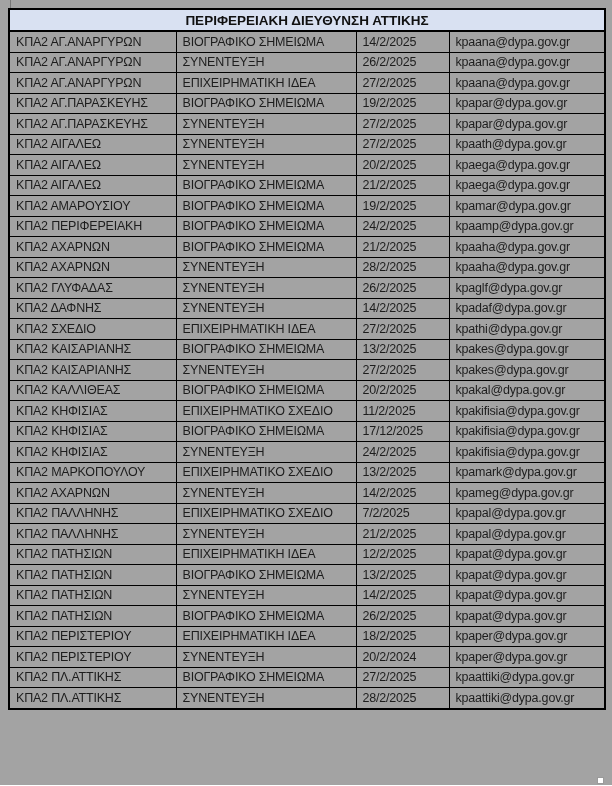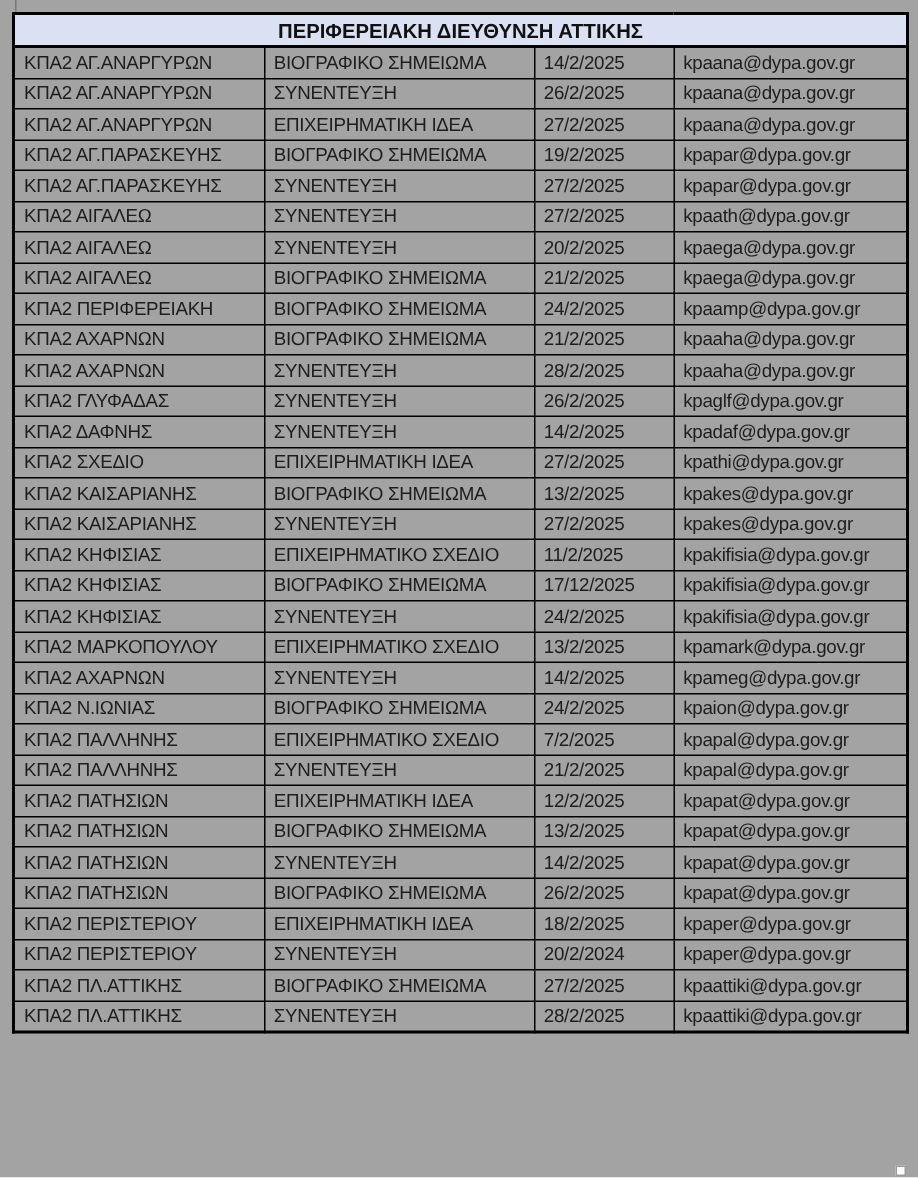--- a/index.html
+++ b/index.html
@@ -134,20 +134,26 @@
           <td class="col-date">20/2/2025</td>
           <td class="col-email">kpaega@dypa.gov.gr</td>
         </tr>
         <tr>
           <td class="col-office">ΚΠΑ2 ΑΙΓΑΛΕΩ</td>
           <td class="col-service">ΒΙΟΓΡΑΦΙΚΟ ΣΗΜΕΙΩΜΑ</td>
           <td class="col-date">21/2/2025</td>
           <td class="col-email">kpaega@dypa.gov.gr</td>
         </tr>
         <tr>
+          <td class="col-office">ΚΠΑ2 ΑΜΑΡΟΥΣΙΟΥ</td>
+          <td class="col-service">ΒΙΟΓΡΑΦΙΚΟ ΣΗΜΕΙΩΜΑ</td>
+          <td class="col-date">19/2/2025</td>
+          <td class="col-email">kpamar@dypa.gov.gr</td>
+        </tr>
+        <tr>
           <td class="col-office">ΚΠΑ2 ΠΕΡΙΦΕΡΕΙΑΚΗ</td>
           <td class="col-service">ΒΙΟΓΡΑΦΙΚΟ ΣΗΜΕΙΩΜΑ</td>
           <td class="col-date">24/2/2025</td>
           <td class="col-email">kpaamp@dypa.gov.gr</td>
         </tr>
         <tr>
           <td class="col-office">ΚΠΑ2 ΑΧΑΡΝΩΝ</td>
           <td class="col-service">ΒΙΟΓΡΑΦΙΚΟ ΣΗΜΕΙΩΜΑ</td>
           <td class="col-date">21/2/2025</td>
           <td class="col-email">kpaaha@dypa.gov.gr</td>
@@ -180,20 +186,26 @@
           <td class="col-office">ΚΠΑ2 ΚΑΙΣΑΡΙΑΝΗΣ</td>
           <td class="col-service">ΒΙΟΓΡΑΦΙΚΟ ΣΗΜΕΙΩΜΑ</td>
           <td class="col-date">13/2/2025</td>
           <td class="col-email">kpakes@dypa.gov.gr</td>
         </tr>
         <tr>
           <td class="col-office">ΚΠΑ2 ΚΑΙΣΑΡΙΑΝΗΣ</td>
           <td class="col-service">ΣΥΝΕΝΤΕΥΞΗ</td>
           <td class="col-date">27/2/2025</td>
           <td class="col-email">kpakes@dypa.gov.gr</td>
+        </tr>
+        <tr>
+          <td class="col-office">ΚΠΑ2 ΚΑΛΛΙΘΕΑΣ</td>
+          <td class="col-service">ΒΙΟΓΡΑΦΙΚΟ ΣΗΜΕΙΩΜΑ</td>
+          <td class="col-date">20/2/2025</td>
+          <td class="col-email">kpakal@dypa.gov.gr</td>
         </tr>
         <tr>
           <td class="col-office">ΚΠΑ2 ΚΗΦΙΣΙΑΣ</td>
           <td class="col-service">ΕΠΙΧΕΙΡΗΜΑΤΙΚΟ ΣΧΕΔΙΟ</td>
           <td class="col-date">11/2/2025</td>
           <td class="col-email">kpakifisia@dypa.gov.gr</td>
         </tr>
         <tr>
           <td class="col-office">ΚΠΑ2 ΚΗΦΙΣΙΑΣ</td>
           <td class="col-service">ΒΙΟΓΡΑΦΙΚΟ ΣΗΜΕΙΩΜΑ</td>
@@ -212,26 +224,20 @@
           <td class="col-date">13/2/2025</td>
           <td class="col-email">kpamark@dypa.gov.gr</td>
         </tr>
         <tr>
           <td class="col-office">ΚΠΑ2 ΑΧΑΡΝΩΝ</td>
           <td class="col-service">ΣΥΝΕΝΤΕΥΞΗ</td>
           <td class="col-date">14/2/2025</td>
           <td class="col-email">kpameg@dypa.gov.gr</td>
         </tr>
         <tr>
-          <td class="col-office">ΚΠΑ2 Ν.ΙΩΝΙΑΣ</td>
-          <td class="col-service">ΒΙΟΓΡΑΦΙΚΟ ΣΗΜΕΙΩΜΑ</td>
-          <td class="col-date">24/2/2025</td>
-          <td class="col-email">kpaion@dypa.gov.gr</td>
-        </tr>
-        <tr>
           <td class="col-office">ΚΠΑ2 ΠΑΛΛΗΝΗΣ</td>
           <td class="col-service">ΕΠΙΧΕΙΡΗΜΑΤΙΚΟ ΣΧΕΔΙΟ</td>
           <td class="col-date">7/2/2025</td>
           <td class="col-email">kpapal@dypa.gov.gr</td>
         </tr>
         <tr>
           <td class="col-office">ΚΠΑ2 ΠΑΛΛΗΝΗΣ</td>
           <td class="col-service">ΣΥΝΕΝΤΕΥΞΗ</td>
           <td class="col-date">21/2/2025</td>
           <td class="col-email">kpapal@dypa.gov.gr</td>

